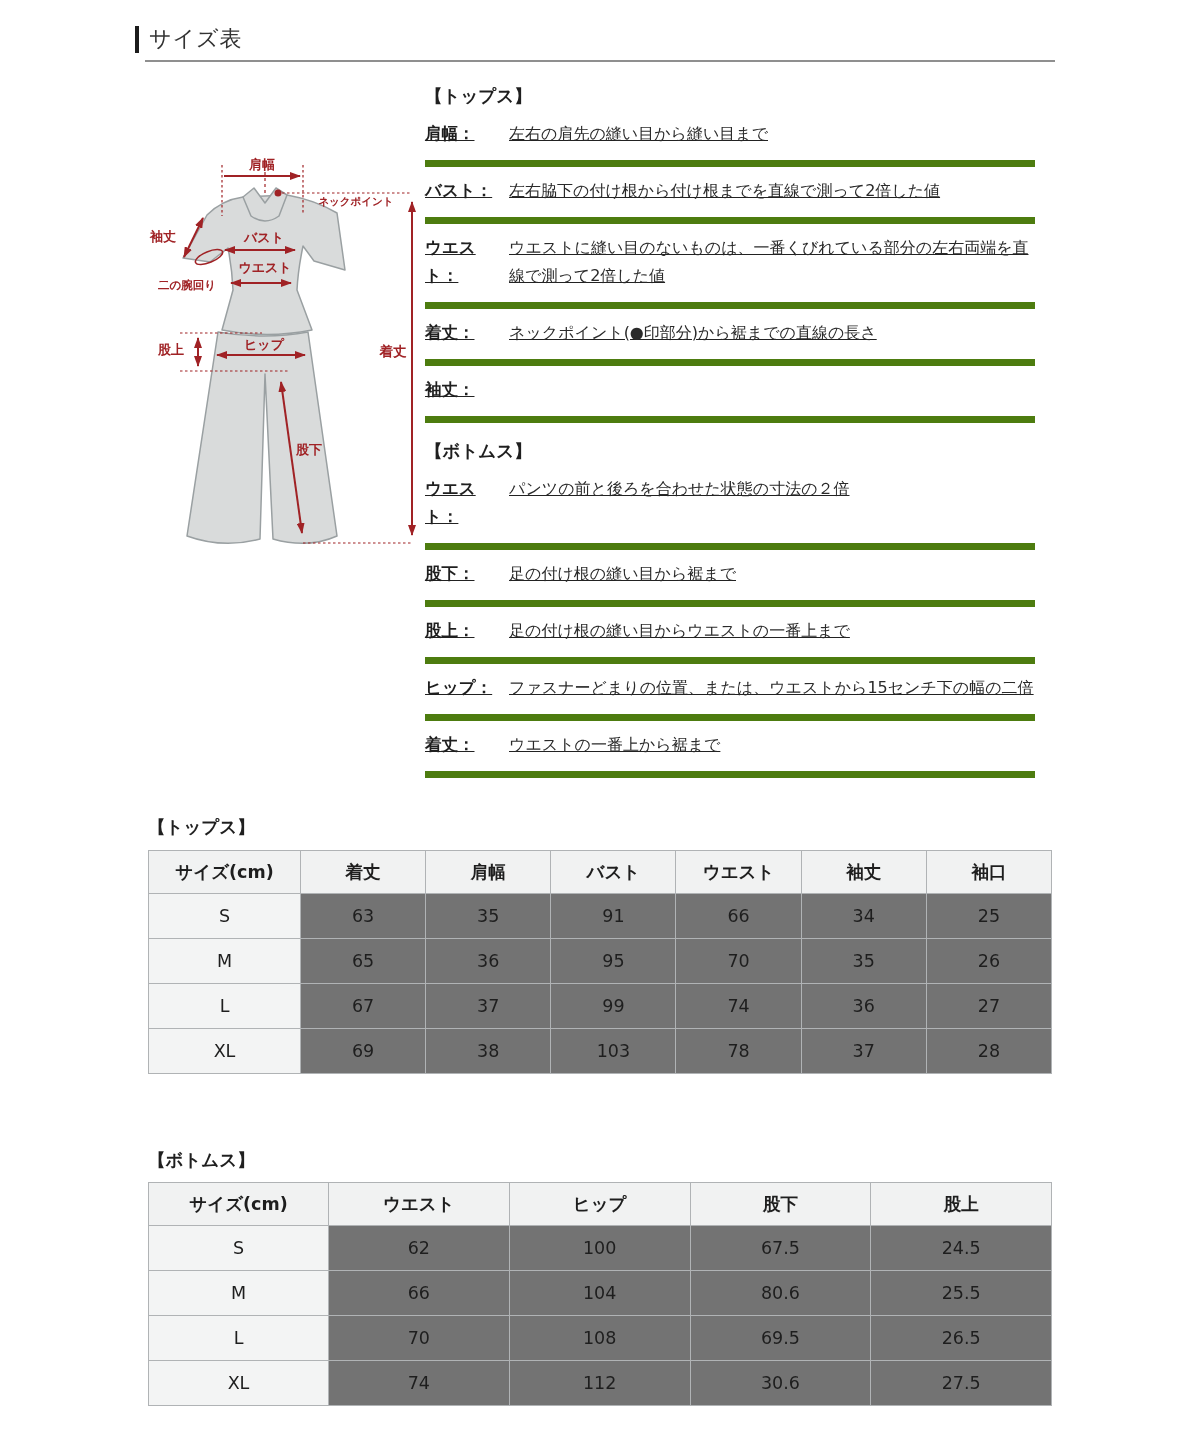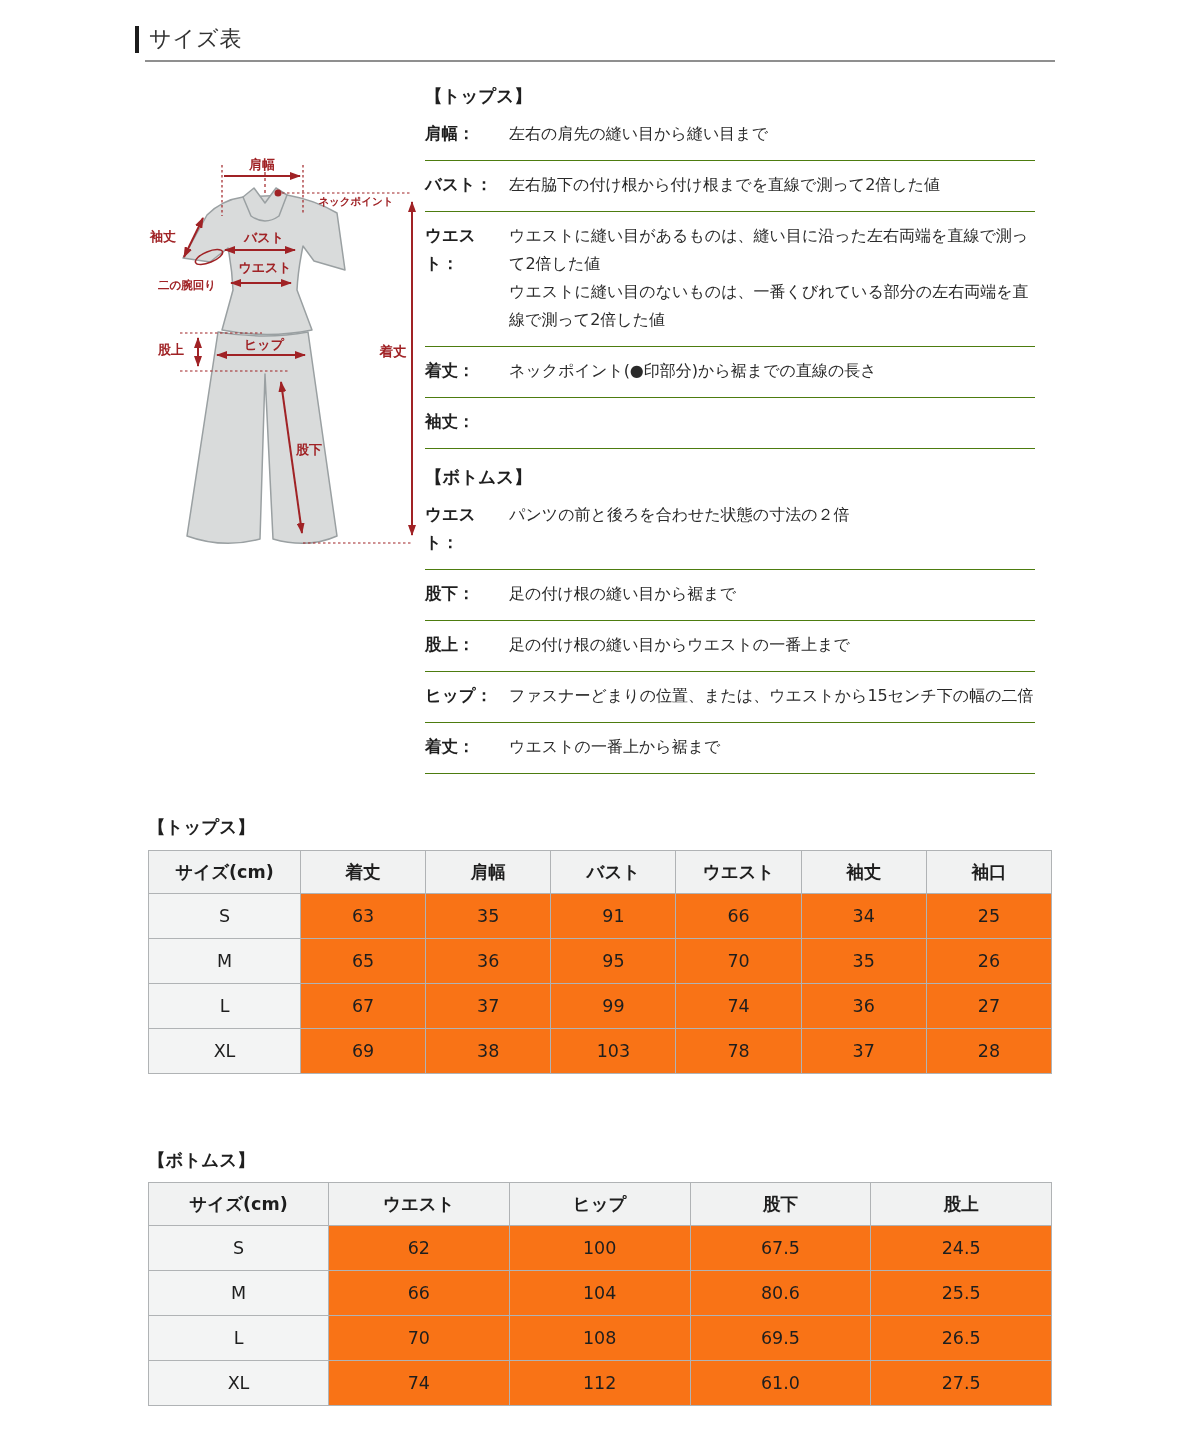--- a/index.html
+++ b/index.html
@@ -17,34 +17,34 @@
   .title-text { font-size:22px; color:#333; letter-spacing:1px; }
   .title-rule { left:145px; top:60px; width:910px; height:2px; background:#8f8f8f; }
 
   
   .diagram { left:140px; top:140px; }
 
   
   .guide { left:425px; top:84px; width:610px; }
   .g-heading { font-size:17.5px; font-weight:700; color:#1f1f1f; margin:0 0 2px 0; }
   .g-heading.bottoms { margin-top:16px; }
-  .g-row { display:flex; border-bottom:1px solid #4d7c0f; padding:10px 0 12px 0; }
+  .g-row { display:flex; border-bottom:7px solid #4d7c0f; padding:10px 0 12px 0;text-decoration:underline; }
   .g-label { width:84px; flex:0 0 84px; font-size:16.5px; font-weight:600; line-height:28px; color:#1f1f1f; }
   .g-desc { flex:1; font-size:16px; line-height:28px; color:#2a2a2a; }
 
   
   .tbl-heading { font-size:17.5px; font-weight:700; color:#1f1f1f; }
   .tops-heading { left:148px; top:815px; }
   .bottoms-heading { left:148px; top:1148px; }
   table.size { border-collapse:collapse; table-layout:fixed; width:904px; }
   .tops-table { left:148px; top:850px; }
   .bottoms-table { left:148px; top:1182px; }
   table.size th, table.size td {
     border:1px solid #b0b3b5; text-align:center; vertical-align:middle;
-    font-size:17.5px; color:#1e1e1e; background:#f97316;
+    font-size:17.5px; color:#1e1e1e; background:#737373;
   }
   table.size thead th { height:43px; font-weight:700; background:#f1f2f2; }
   table.size tbody th { font-weight:700; background:#f3f4f4; }
   table.size tbody th, table.size tbody td { height:45px; font-weight:inherit; }
   table.size tbody td { font-weight:400; }
 </style>
 </head>
 <body>
 
 <div class="abs page-title">
@@ -122,21 +122,20 @@
   <div class="g-row">
     <div class="g-label">バスト：</div>
     <div class="g-desc">
         <div>左右脇下の付け根から付け根までを直線で測って2倍した値</div>
       </div>
   </div>
 
   <div class="g-row">
     <div class="g-label">ウエスト：</div>
     <div class="g-desc">
-      <div>ウエストに縫い目があるものは、縫い目に沿った左右両端を直線で測って2倍した値</div>
       <div>ウエストに縫い目のないものは、一番くびれている部分の左右両端を直線で測って2倍した値</div>
     </div>
   </div>
 
   <div class="g-row">
     <div class="g-label">着丈：</div>
     <div class="g-desc">
         <div>ネックポイント(●印部分)から裾までの直線の長さ</div>
       </div>
   </div>
@@ -282,17 +281,17 @@
       <th>L</th>
       <td>70</td>
       <td>108</td>
       <td>69.5</td>
       <td>26.5</td>
     </tr>
     <tr>
       <th>XL</th>
       <td>74</td>
       <td>112</td>
-      <td>61.0</td>
+      <td>30.6</td>
       <td>27.5</td>
     </tr>
   </tbody>
 </table>
 
 </body></html>

